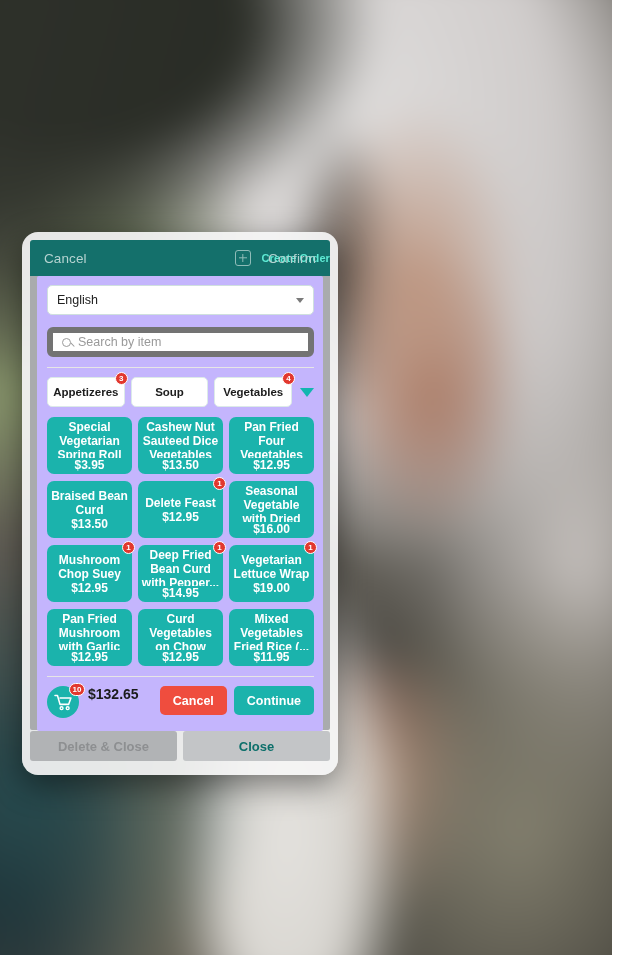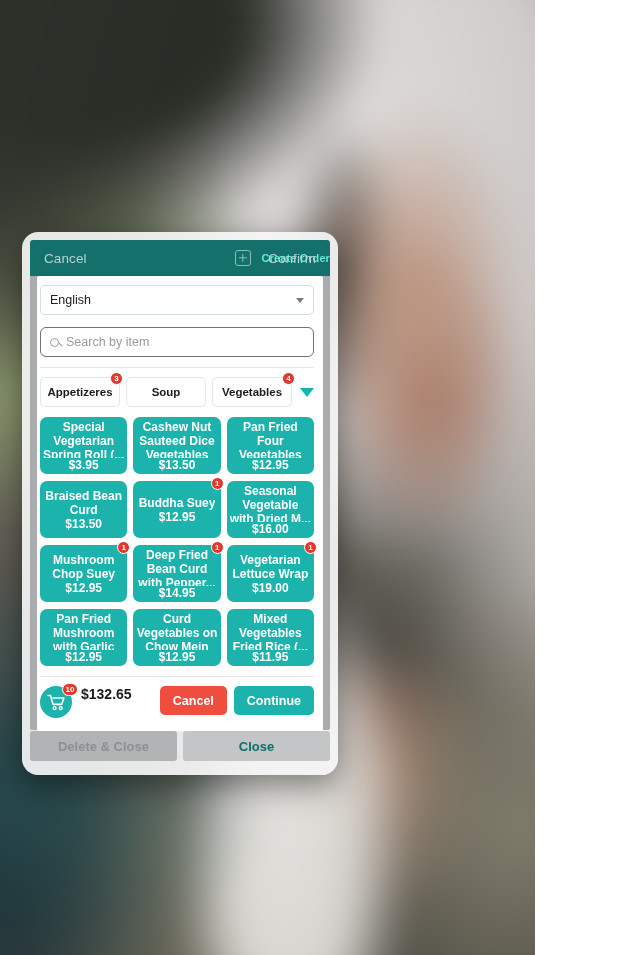--- a/index.html
+++ b/index.html
@@ -6,21 +6,21 @@
 
   html, body {
     width: 637px;
     height: 955px;
     overflow: hidden;
     font-family: "Liberation Sans", sans-serif;
   }
 
   #screen {
     position: relative;
-    width: 535px;
+    width: 612px;
     height: 955px;
     overflow: hidden;
     background: #3a3a34;
   }
 
   
   #photo-bg {
     position: absolute;
     inset: -40px;
     filter: blur(18px);
@@ -129,23 +129,23 @@
   }
   .plus-box::before { left: 3px; right: 3px; top: 50%; height: 1.4px; transform: translateY(-50%); }
   .plus-box::after  { top: 3px; bottom: 3px; left: 50%; width: 1.4px; transform: translateX(-50%); }
 
   
   #card {
     position: absolute;
     left: 37px; top: 276px;
     width: 286px;
     height: 455px;
-    background: #ffffff;
+    background: #c4b5fd;
     border-radius: 2px;
-    padding: 9px 9px 0 3px;
+    padding: 9px 9px 0 10px;
   }
 
   
   .lang-select {
     height: 30px;
     border: 1px solid #cfe0de;
     border-radius: 5px;
     display: flex;
     align-items: center;
     justify-content: space-between;
@@ -158,21 +158,21 @@
     width: 0; height: 0;
     border-left: 4.5px solid transparent;
     border-right: 4.5px solid transparent;
     border-top: 5px solid #7a7a7a;
   }
 
   
   .search-wrap {
     margin-top: 12px;
     height: 30px;
-    border: 1px solid #737373;
+    border: 6px solid #737373;
     border-radius: 6px;
     display: flex;
     align-items: center;
     gap: 7px;
     padding: 0 9px;
     background: #fff;
   }
   .mag {
     width: 9px; height: 9px;
     border: 1.4px solid #9b9b9b;
@@ -432,21 +432,21 @@
       <div class="item">
         <div class="item-name">Pan Fried Four Vegetables with Oyster...</div>
         <div class="item-price">$12.95</div>
       </div>
 
       <div class="item">
         <div class="item-name">Braised Bean Curd</div>
         <div class="item-price">$13.50</div>
       </div>
       <div class="item">
-        <div class="item-name">Buddha Suey</div>
+        <div class="item-name">Delete Feast</div>
         <div class="item-price">$12.95</div>
         <div class="item-badge">1</div>
       </div>
       <div class="item">
         <div class="item-name">Seasonal Vegetable with Dried M...</div>
         <div class="item-price">$16.00</div>
       </div>
 
       <div class="item">
         <div class="item-name">Mushroom Chop Suey</div>

